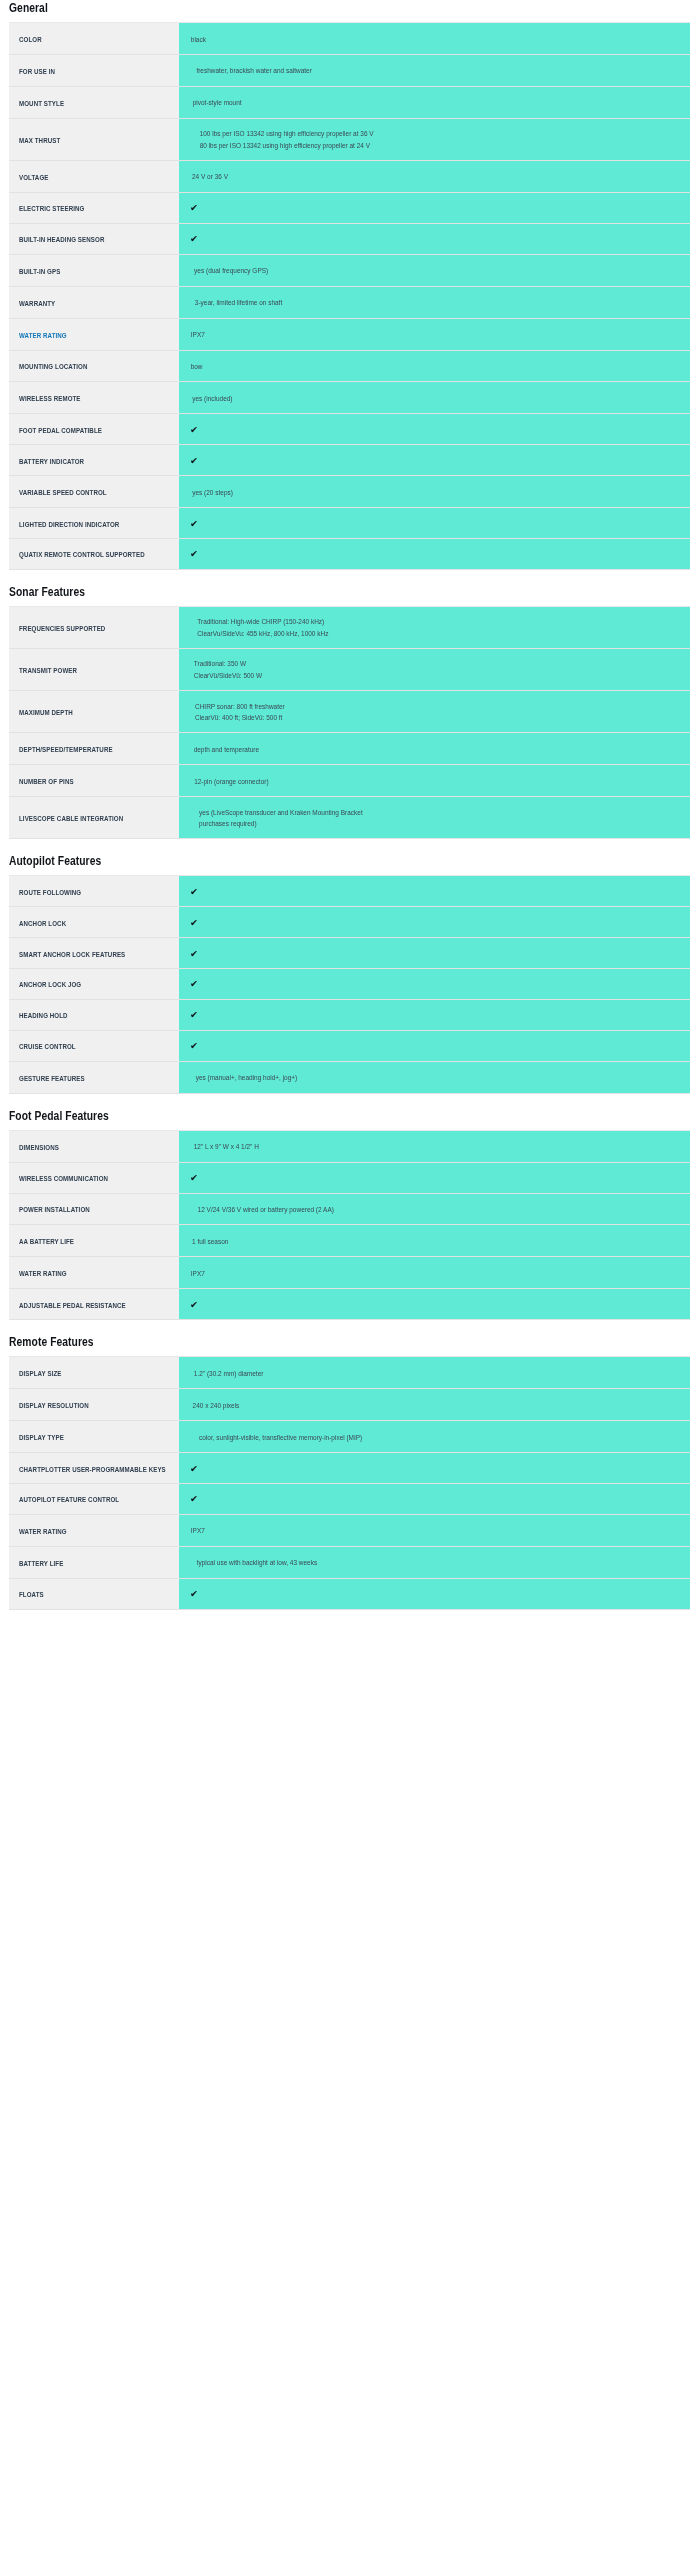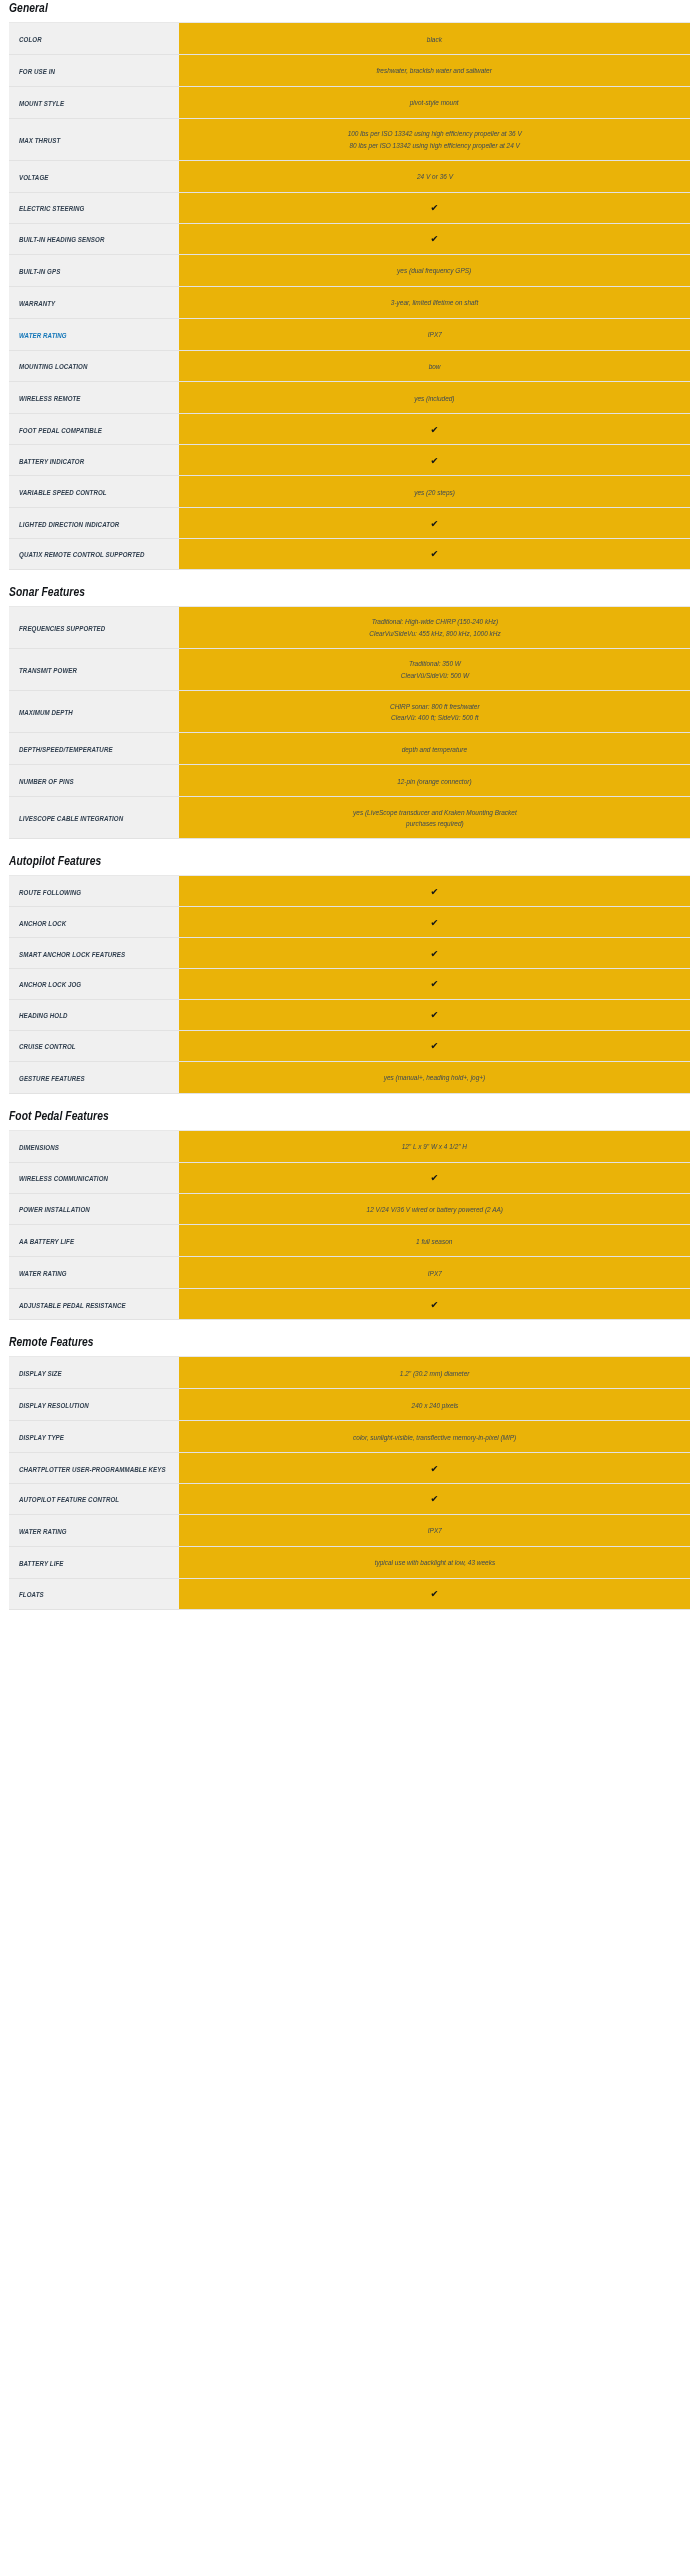--- a/index.html
+++ b/index.html
@@ -10,21 +10,20 @@
   }
   body {
     width: 699px;
     font-family: "Liberation Sans", "DejaVu Sans", sans-serif;
     -webkit-font-smoothing: antialiased;
   }
   .page {
     width: 699px;
     box-sizing: border-box;
     padding: 0 8.8px;
-    font-style: italic;
   }
   .section {
     margin: 0 0 14px 0;
   }
   .section-title {
     font-family: "Liberation Sans Narrow", "Liberation Sans", sans-serif;
     font-size: 13.2px;
     font-weight: 700;
     color: #111418;
     letter-spacing: 0.1px;
@@ -63,24 +62,23 @@
     line-height: 1.3;
     display: inline-block;
     transform: scaleX(0.88);
     transform-origin: left center;
     white-space: nowrap;
   }
   .spec-label-text.link {
     color: #1175b8;
   }
   .spec-value {
-    background: #eab308;
+    background: #5eead4;
     padding: 9.4px 11.3px;
     vertical-align: middle;
-    text-align: center;
     box-sizing: border-box;
   }
   .spec-value-text {
     font-family: "Liberation Sans Narrow", "Liberation Sans", sans-serif;
     font-size: 7.2px;
     font-weight: 400;
     color: #3b4856;
     line-height: 1.55;
     display: inline-block;
     transform: scaleX(0.9);

